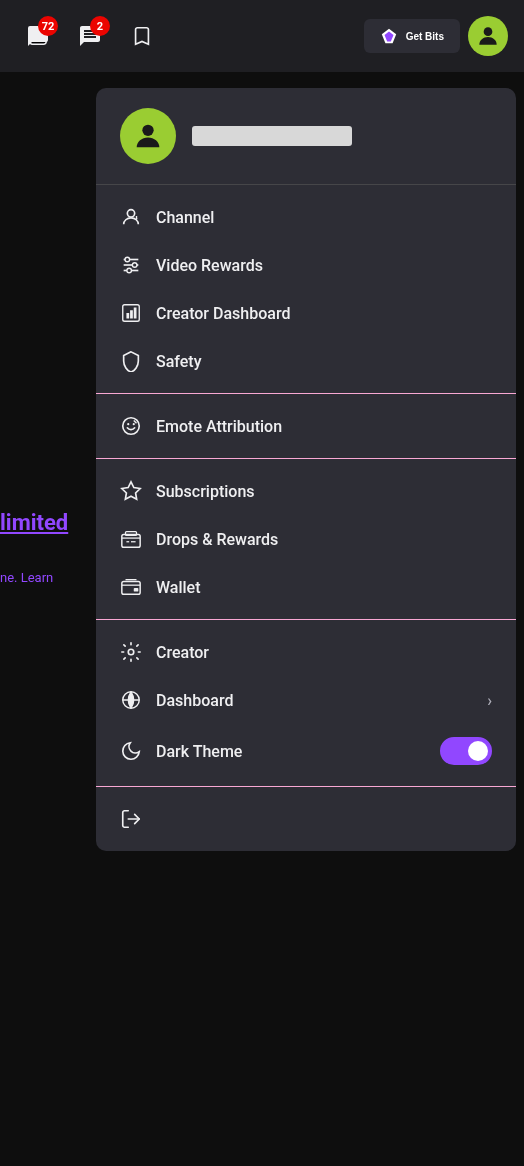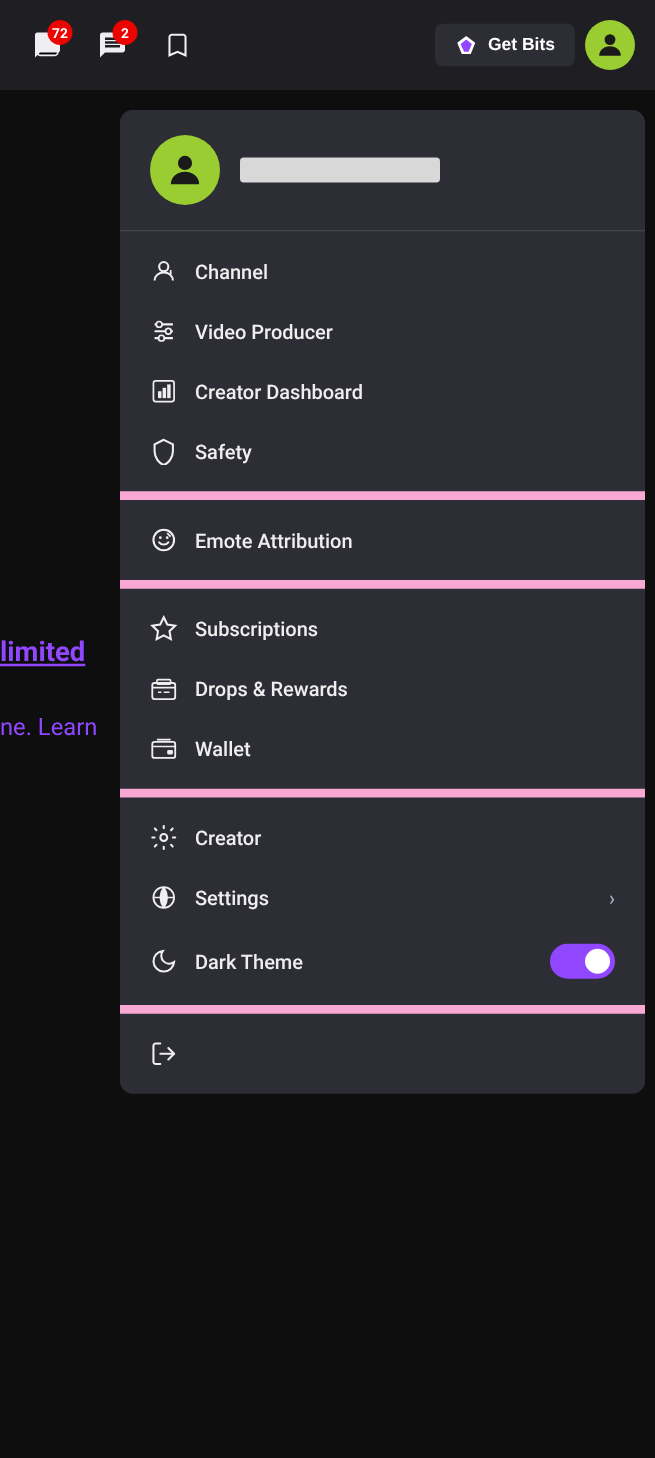--- a/index.html
+++ b/index.html
@@ -29,21 +29,21 @@
       font-size: 22px;
       font-weight: 700;
       text-decoration: underline;
     }
 
     .bg-text-learn {
       position: absolute;
       top: 570px;
       left: 0px;
       color: #9147ff;
-      font-size: 19px;
+      font-size: 13px;
     }
 
     
     .topbar {
       position: absolute;
       top: 0; left: 0;
       width: 100%;
       height: 72px;
       background: #1f1f23;
       display: flex;
@@ -80,25 +80,25 @@
     }
 
     .topbar-spacer { flex: 1; }
 
     .get-bits-btn {
       background: #2d2d35;
       border: none;
       border-radius: 6px;
       padding: 8px 16px;
       color: white;
-      font-size: 14px;
+      font-size: 10px;
       font-weight: 600;
       cursor: pointer;
       display: flex;
-      align-items: flex-start;
+      align-items: center;
       gap: 8px;
     }
 
     .bits-diamond {
       width: 18px;
       height: 18px;
     }
 
     .avatar-btn {
       width: 40px;
@@ -148,21 +148,21 @@
     .username-bar {
       height: 20px;
       background: #d8d8d8;
       border-radius: 3px;
       width: 160px;
     }
 
     
     .menu-section {
       padding: 8px 0;
-      border-bottom: 7px solid #f9a8d4;
+      border-bottom: 1px solid #f9a8d4;
     }
 
     .menu-section:last-child {
       border-bottom: none;
     }
 
     .menu-item {
       display: flex;
       align-items: center;
       gap: 14px;
@@ -304,21 +304,21 @@
       <div class="menu-item-icon">
         <svg width="22" height="22" viewBox="0 0 24 24">
           <line x1="4" y1="6" x2="20" y2="6" stroke="#efeff1" stroke-width="1.8"></line>
           <line x1="4" y1="12" x2="20" y2="12" stroke="#efeff1" stroke-width="1.8"></line>
           <line x1="4" y1="18" x2="20" y2="18" stroke="#efeff1" stroke-width="1.8"></line>
           <circle cx="8" cy="6" r="2.5" fill="#2d2d35" stroke="#efeff1" stroke-width="1.5"></circle>
           <circle cx="16" cy="12" r="2.5" fill="#2d2d35" stroke="#efeff1" stroke-width="1.5"></circle>
           <circle cx="10" cy="18" r="2.5" fill="#2d2d35" stroke="#efeff1" stroke-width="1.5"></circle>
         </svg>
       </div>
-      <span class="menu-item-label">Video Producer</span>
+      <span class="menu-item-label">Video Rewards</span>
     </div>
 
     <div class="menu-item">
       <div class="menu-item-icon">
         <svg width="22" height="22" viewBox="0 0 24 24">
           <rect x="3" y="3" width="18" height="18" rx="2" fill="none" stroke="#efeff1" stroke-width="1.5"></rect>
           <rect x="7" y="12" width="3" height="6" fill="#efeff1"></rect>
           <rect x="11" y="9" width="3" height="9" fill="#efeff1"></rect>
           <rect x="15" y="6" width="3" height="12" fill="#efeff1"></rect>
         </svg>
@@ -401,21 +401,21 @@
       <span class="menu-item-label">Creator</span>
     </div>
 
     <div class="menu-item">
       <div class="menu-item-icon">
         <svg width="22" height="22" viewBox="0 0 24 24">
           <circle cx="12" cy="12" r="9" fill="none" stroke="#efeff1" stroke-width="1.6"></circle>
           <path d="M12 3c-2 3-3 6-3 9s1 6 3 9M12 3c2 3 3 6 3 9s-1 6-3 9M3 12h18" stroke="#efeff1" stroke-width="1.4"></path>
         </svg>
       </div>
-      <span class="menu-item-label">Settings</span>
+      <span class="menu-item-label">Dashboard</span>
       <span class="menu-item-arrow">›</span>
     </div>
 
     <div class="menu-item">
       <div class="menu-item-icon">
         <svg width="22" height="22" viewBox="0 0 24 24">
           <path d="M21 12.79A9 9 0 1111.21 3 7 7 0 0021 12.79z" fill="none" stroke="#efeff1" stroke-width="1.8"></path>
         </svg>
       </div>
       <span class="menu-item-label">Dark Theme</span>

